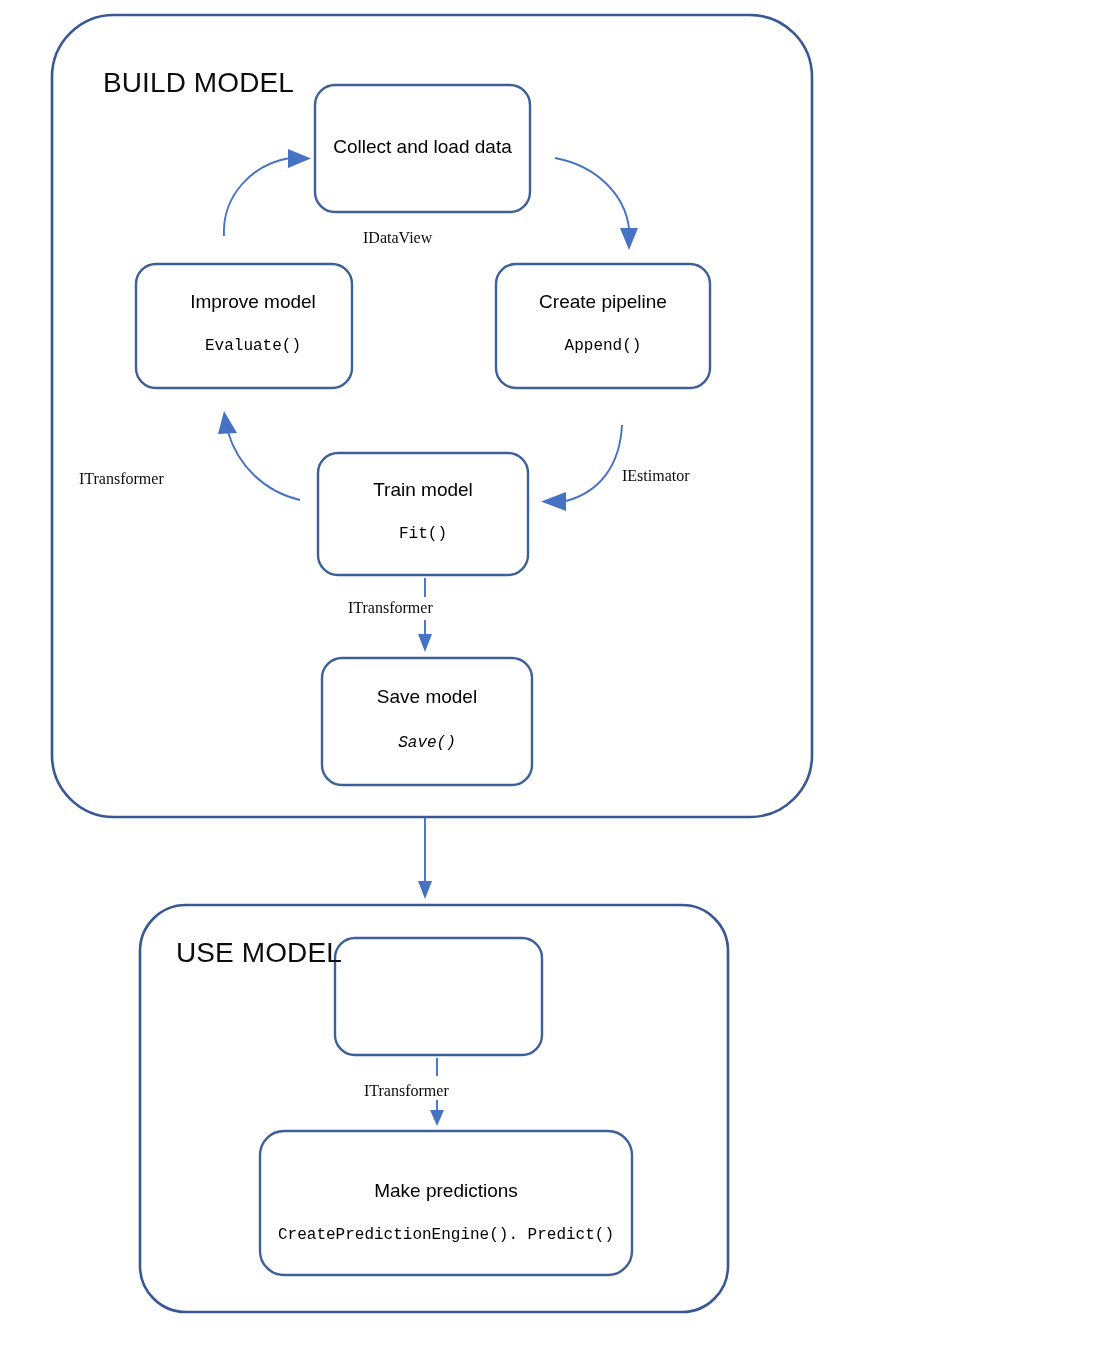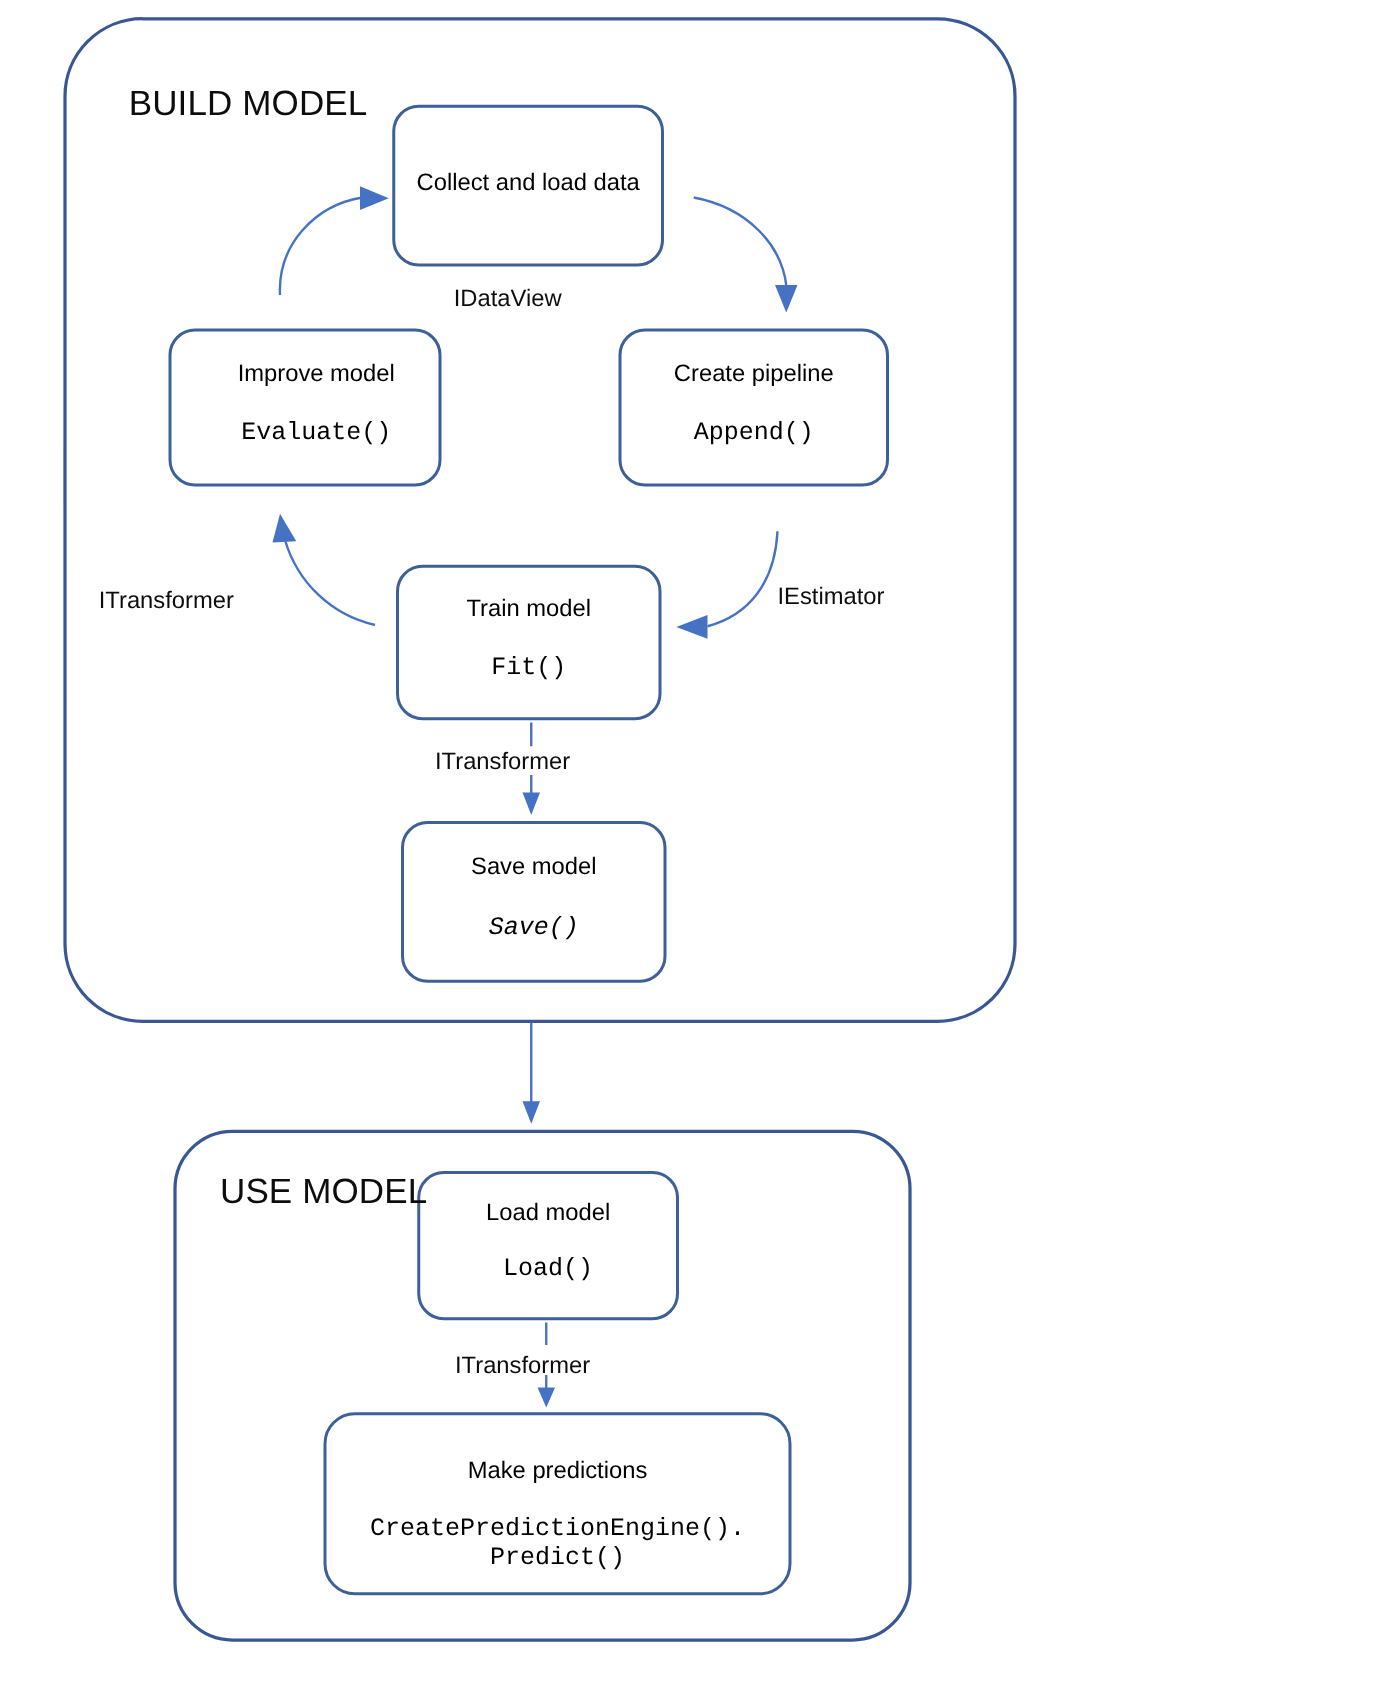--- a/index.html
+++ b/index.html
@@ -59,26 +59,26 @@
     font-size: 28px;
     letter-spacing: 0.1px;
   }
   .node-title {
     font-family: "Liberation Sans", sans-serif;
     font-size: 19px;
     text-align: center;
   }
   .node-api {
     font-family: "Liberation Mono", monospace;
-    font-size: 20px;
-    text-align: center;
+    font-size: 16px;
+    text-align: right;
   }
   .edge-label {
-    font-family: Liberation Sans, sans-serif;
-    font-size: 19px;
+    font-family: Liberation Serif, serif;
+    font-size: 16px;
     text-align: center;
     color: #0d0d0d;
   }
   .node-label-block {
     position: absolute;
     display: flex;
     flex-direction: column;
     align-items: center;
     justify-content: center;
     text-align: center;
@@ -156,24 +156,20 @@
   <div class="node-label-block" style="left:318px; top:453px; width:210px; height:122px;">
     <div class="node-title" style="margin-top:-6px;">Train model</div>
     <div class="node-api" style="margin-top:24px;">Fit()</div>
   </div>
 
   <div class="node-label-block" style="left:322px; top:658px; width:210px; height:127px;">
     <div class="node-title" style="margin-top:-6px;">Save model</div>
     <div class="node-api" style="margin-top:26px;font-style:italic;">Save()</div>
   </div>
 
-  <div class="node-label-block" style="left:335px; top:938px; width:207px; height:117px;">
-    <div class="node-title" style="margin-top:-6px;">Load model</div>
-    <div class="node-api" style="margin-top:22px;">Load()</div>
-  </div>
 
   <div class="node-label-block" style="left:260px; top:1130px; width:372px; height:171px;">
     <div class="node-title" style="margin-top:-8px;">Make predictions</div>
     <div class="node-api" style="margin-top:24px;">CreatePredictionEngine().
 Predict()</div>
   </div>
 
   <div class="txt edge-label" style="left:363px; top:228px;">IDataView</div>
 
   <div class="txt edge-label" style="left:622px; top:466px;">IEstimator</div>

